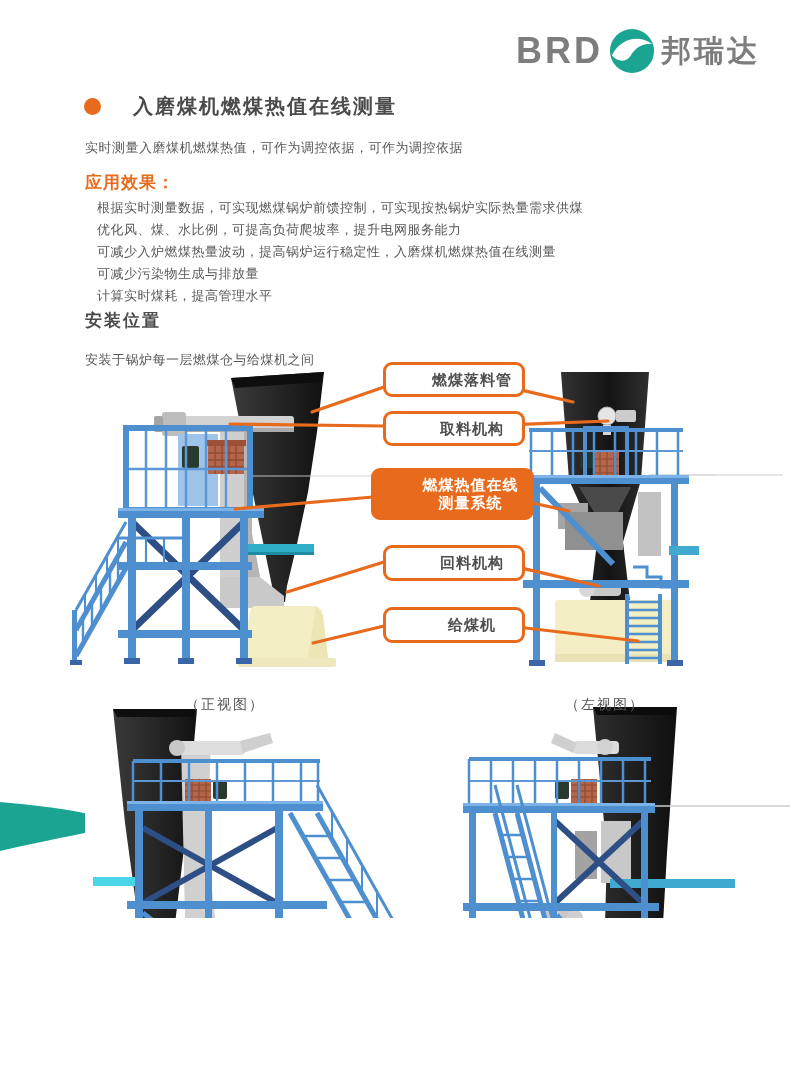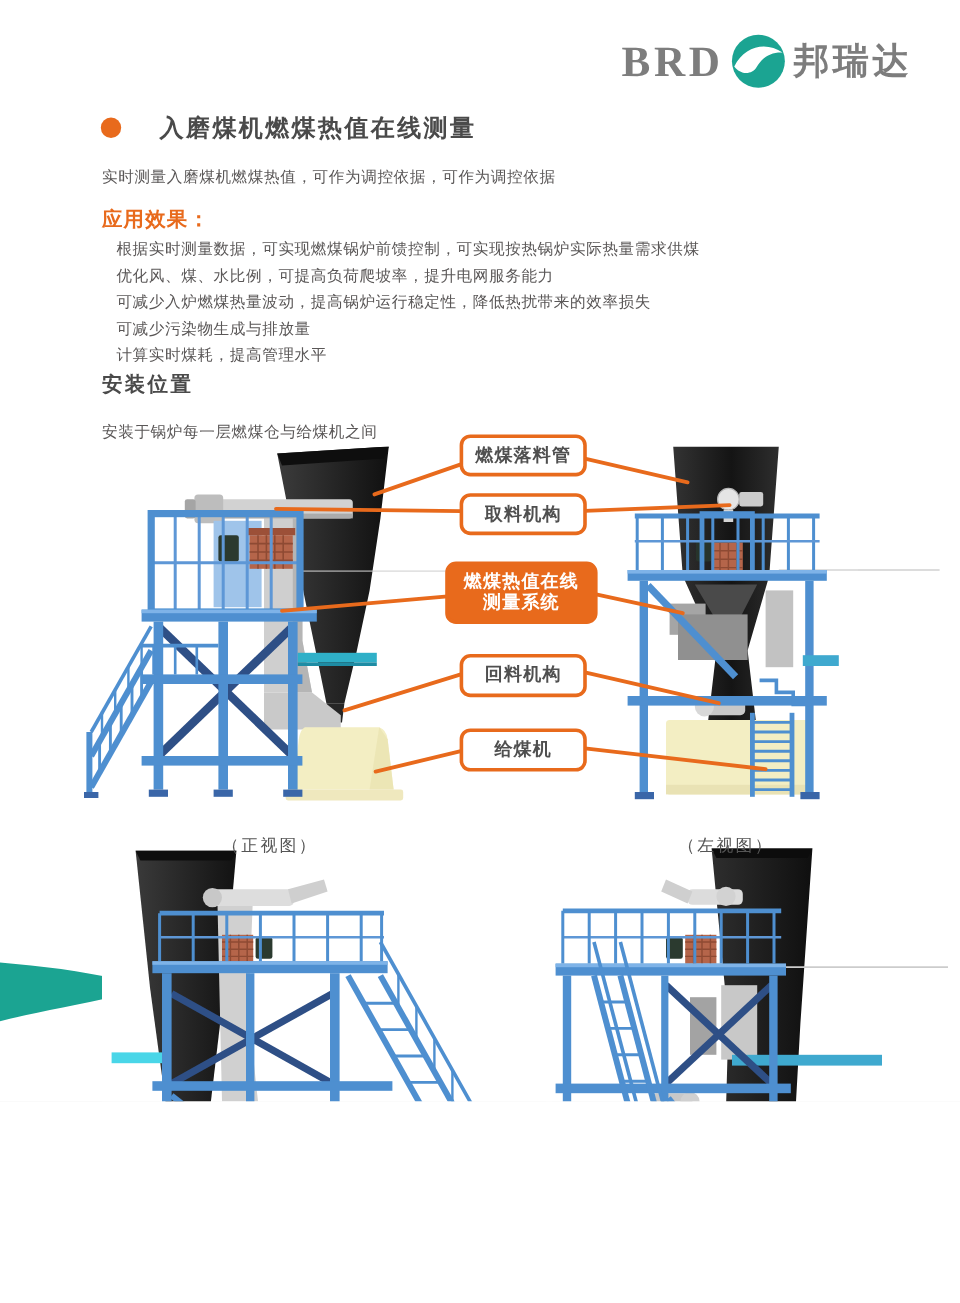--- a/index.html
+++ b/index.html
@@ -1,17 +1,17 @@
 <!DOCTYPE html>
 <html><head>
 <meta charset="utf-8">
 <style>
   html,body{margin:0;padding:0;background:#fff;}
   .page{position:relative;width:800px;height:918px;background:#fff;overflow:hidden;
-        font-family:Liberation Serif, serif;outline:1px solid #e6e6e6;}
+        font-family:Liberation Sans, sans-serif;outline:1px solid #e6e6e6;}
   
   .logo{position:absolute;top:28px;right:40px;display:flex;align-items:center;gap:6px;z-index:2;}
   .logo-brd{font-size:36px;font-weight:800;color:#7d7d7d;letter-spacing:3px;}
   .logo-icon{width:46px;height:46px;display:block;}
   .logo-cn{font-size:30px;font-weight:600;color:#7d7d7d;letter-spacing:3px;}
   
   .title-row{position:absolute;left:84px;top:93px;display:flex;align-items:center;gap:32px;z-index:2;}
   .bullet{width:17px;height:17px;border-radius:50%;background:#e86a1c;flex:0 0 auto;}
   .page-title{font-size:20px;font-weight:700;color:#4a4a4a;letter-spacing:2px;}
   .intro{position:absolute;left:85px;top:139px;font-size:13px;color:#5a5757;letter-spacing:.5px;z-index:2;}
@@ -24,21 +24,21 @@
   .fig{position:absolute;background:#fff;z-index:2;}
   #fig-front{left:70px;top:372px;width:320px;height:310px;}
   #fig-left{left:503px;top:372px;width:212px;height:310px;}
   #fig-p1{left:85px;top:703px;width:375px;height:300px;}
   #fig-p2{left:455px;top:703px;width:345px;height:300px;}
   .fig svg{display:block;width:100%;height:100%;}
   
   #callout-lines{position:absolute;left:0;top:0;width:800px;height:1086px;z-index:3;pointer-events:none;}
   .callout{position:absolute;z-index:4;background:#fff;border:3px solid #e86a1c;border-radius:9px;
            display:flex;align-items:center;justify-content:center;text-align:center;
-           font-size:15px;font-weight:700;color:#4f4f4f;letter-spacing:1px;line-height:1.2;}
+           font-size:15px;font-weight:700;color:#4f4f4f;letter-spacing:1px;line-height:1.2;padding-left:36px;}
   .callout.filled{background:#e86a1c;border-color:#e86a1c;color:#fff;}
   .callout .two-line span{display:block;}
   #cl0{left:383px;top:362px;width:100px;height:29px;}
   #cl1{left:383px;top:411px;width:100px;height:29px;}
   #cl2{left:371px;top:468px;width:121px;height:46px;}
   #cl3{left:383px;top:545px;width:100px;height:30px;justify-content:center;}
   #cl4{left:383px;top:607px;width:100px;height:30px;}
   
   .caption{position:absolute;font-size:14px;color:#555;letter-spacing:2px;text-align:center;z-index:4;margin-top:12px;}
   #cap-front{left:140px;top:684px;width:170px;}
@@ -64,21 +64,21 @@
   <div class="title-row">
     <span class="bullet"></span>
     <span class="page-title">入磨煤机燃煤热值在线测量</span>
   </div>
   <div class="intro">实时测量入磨煤机燃煤热值，可作为调控依据，可作为调控依据</div>
 
   <div class="effects-heading">应用效果：</div>
   <div class="effects-list">
     <p>根据实时测量数据，可实现燃煤锅炉前馈控制，可实现按热锅炉实际热量需求供煤</p>
     <p>优化风、煤、水比例，可提高负荷爬坡率，提升电网服务能力</p>
-    <p>可减少入炉燃煤热量波动，提高锅炉运行稳定性，降低热扰带来的效率损失</p>
+    <p>可减少入炉燃煤热量波动，提高锅炉运行稳定性，入磨煤机燃煤热值在线测量</p>
     <p>可减少污染物生成与排放量</p>
     <p>计算实时煤耗，提高管理水平</p>
   </div>
 
   <div class="install-heading">安装位置</div>
   <div class="install-note">安装于锅炉每一层燃煤仓与给煤机之间</div>
 
   <svg id="deco" viewBox="0 0 420 296">
     <path d="M0,12 C35,15 68,19 98,26 L98,40 C62,48 28,54 0,61 Z" fill="#1BA492"></path>
     <path d="M82,139 C40,169 25,199 28,229 C31,258 60,282 118,296 L345,296 C295,240 195,185 82,139 Z" fill="#1BA492"></path>

